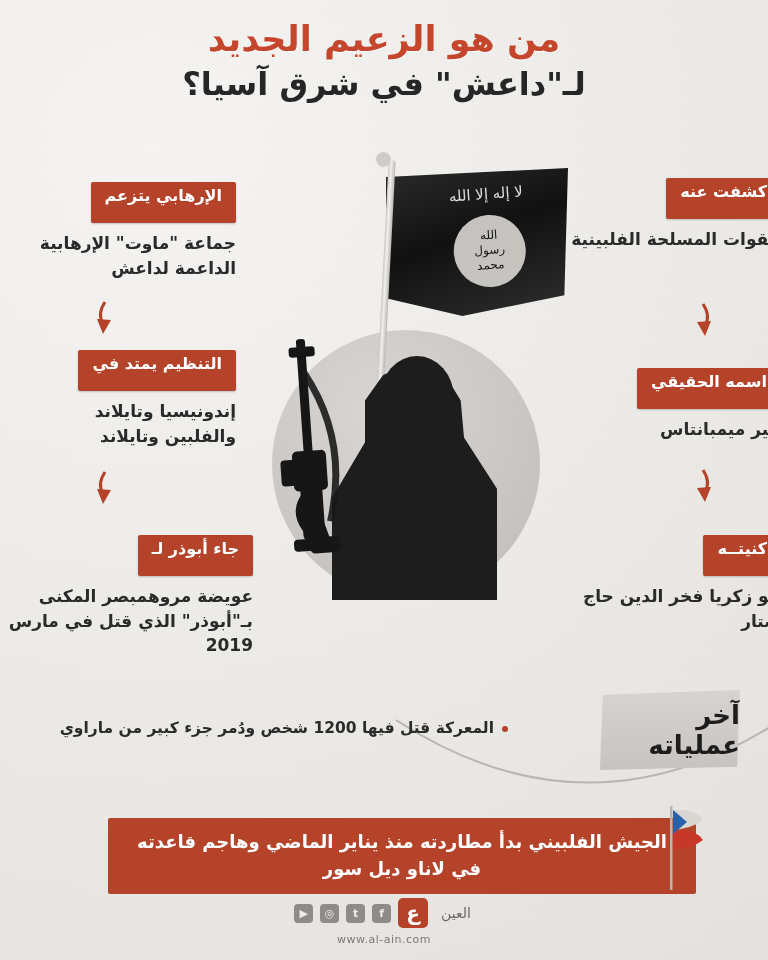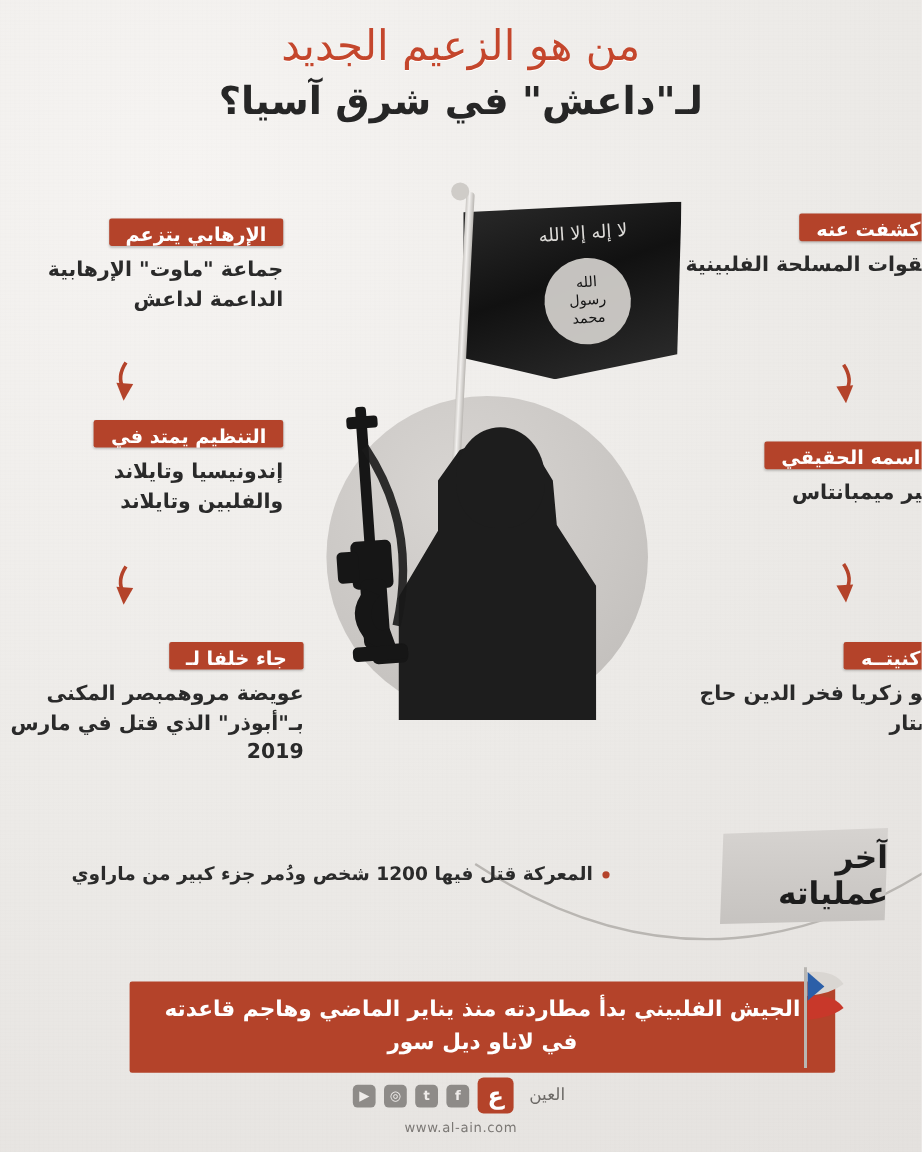--- a/index.html
+++ b/index.html
@@ -35,21 +35,21 @@
   .title-wrap {
     position: absolute;
     top: 18px;
     left: 0;
     right: 0;
     text-align: center;
   }
   .title-line1 {
     color: #c4462c;
     font-size: 35px;
-    font-weight: normal;
+    font-weight: bold;
     letter-spacing: 0;
     line-height: 1.25;
     text-shadow: 0 1px 0 #fff;
   }
   .title-line2 {
     color: #262626;
     font-size: 32px;
     font-weight: bold;
     line-height: 1.3;
     margin-top: 2px;
@@ -172,21 +172,21 @@
     width: 215px;
   }
   .block.left  { text-align: right; right: 532px; }
   .block.right { text-align: right; left: 566px; }
   .label {
     display: inline-block;
     background: #b4432a;
     color: #fff;
     font-size: 16px;
     font-weight: bold;
-    padding: 4px 14px 0;
+    padding: 4px 14px 18px;
     border-radius: 2px;
     white-space: nowrap;
     box-shadow: 0 1px 2px rgba(0,0,0,.2);
   }
   .block .text {
     margin-top: 8px;
     color: #2a2a2a;
     font-size: 17px;
     font-weight: bold;
     line-height: 1.45;
@@ -410,21 +410,21 @@
   <div class="block left" style="top:350px;">
     <span class="label">التنظيم يمتد في</span>
     <div class="text">إندونيسيا وتايلاند والفلبين وتايلاند</div>
   </div>
   <svg class="arrow" style="left:92px; top:470px;" viewBox="0 0 26 38">
     <path d="M13 2 q-8 12 -2 22" stroke="#b4432a" stroke-width="3" fill="none"></path>
     <path d="M19 20 l-8 14 l-6 -15 z" fill="#b4432a"></path>
   </svg>
 
   <div class="block left" style="top:535px; width:245px; right:515px;">
-    <span class="label">جاء خلفا لـ</span>
+    <span class="label">جاء أبوذر لـ</span>
     <div class="text">عويضة مروهمبصر المكنى بـ"أبوذر" الذي قتل في مارس 2019</div>
   </div>
 
   <div class="ops-head">آخر عملياته</div>
   <ul class="ops-list">
     <li>المعركة قتل فيها 1200 شخص ودُمر جزء كبير من ماراوي</li>
   </ul>
 
   <div class="banner">الجيش الفلبيني بدأ مطاردته منذ يناير الماضي وهاجم قاعدته في لاناو ديل سور</div>
   <svg class="flag-ph" viewBox="0 0 70 90">

